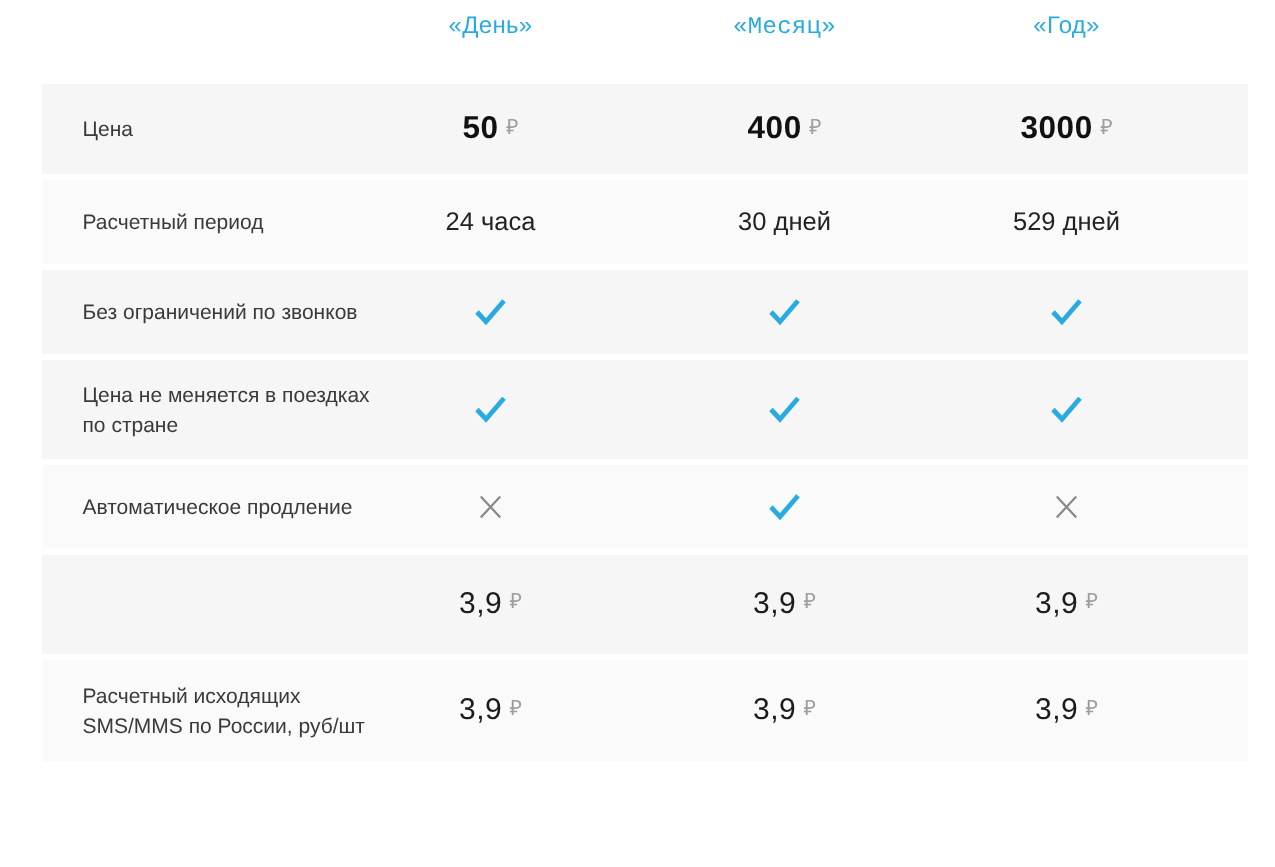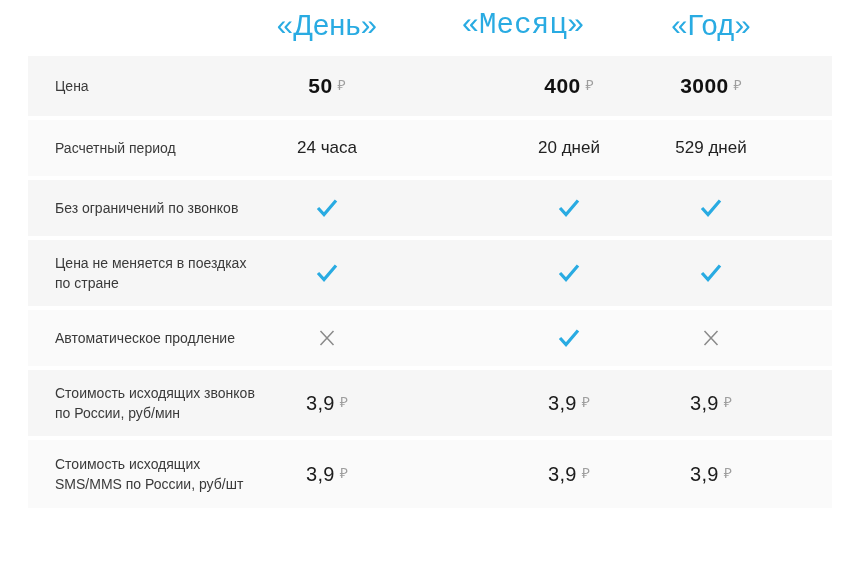--- a/index.html
+++ b/index.html
@@ -8,21 +8,21 @@
     width:850px; height:578px; overflow:hidden;
     font-family:"Liberation Sans", sans-serif;
     position:relative;
   }
   .page { position:relative; width:850px; height:578px; background:#ffffff; }
 
   
   .col-headers { position:relative; margin-left:28px; width:804px; height:56px; }
   .col-head {
     position:absolute; top:9px; transform:translateX(-50%);
-    font-size:29px; color:#29abe2; font-weight:400; letter-spacing:0.2px;
+    font-size:16px; color:#29abe2; font-weight:400; letter-spacing:0.2px;
     white-space:nowrap;
   }
   .col-head.c1 { left:299px; }
   .col-head.c2 { left:495px;font-family:Liberation Mono, monospace; }
   .col-head.c3 { left:683px; }
 
   
   .tbl { position:relative; margin-left:28px; width:804px; }
   .row { position:relative; margin-bottom:4px; }
   .row.odd  { background:#f6f6f6; }
@@ -30,21 +30,21 @@
   .h60 { height:60px; } .h56 { height:56px; } .h66 { height:66px; } .h68 { height:68px; }
 
   .row-label {
     position:absolute; left:27px; top:50%; transform:translateY(-50%);
     width:208px; font-size:14px; color:#3a3a3a; line-height:1.45;
   }
   .val {
     position:absolute; top:50%; transform:translate(-50%,-50%);
     white-space:nowrap; text-align:center;
   }
-  .val.c1 { left:299px; } .val.c2 { left:495px;margin-left:46px; } .val.c3 { left:683px; }
+  .val.c1 { left:299px; } .val.c2 { left:495px; } .val.c3 { left:683px; }
 
   .price-num { font-size:21px; font-weight:700; color:#111111; letter-spacing:0.4px; }
   .cost-num  { font-size:20px; font-weight:400; color:#1c1c1c; letter-spacing:0.3px; }
   .text-val  { font-size:17px; font-weight:400; color:#222222; }
   .ruble { font-size:14px; color:#9e9e9e; margin-left:5px; position:relative; top:-3px; font-weight:400; }
 
   .status { display:inline-block; line-height:0; }
 </style>
 </head>
 <body>
@@ -62,21 +62,21 @@
     <div class="row odd h60">
       <div class="row-label">Цена</div>
       <div class="val c1"><span class="price-num">50</span><span class="ruble">₽</span></div>
       <div class="val c2"><span class="price-num">400</span><span class="ruble">₽</span></div>
       <div class="val c3"><span class="price-num">3000</span><span class="ruble">₽</span></div>
     </div>
 
     <div class="row even h56">
       <div class="row-label">Расчетный период</div>
       <div class="val c1 text-val">24 часа</div>
-      <div class="val c2 text-val">20 дней</div>
+      <div class="val c2 text-val">30 дней</div>
       <div class="val c3 text-val">529 дней</div>
     </div>
 
     <div class="row odd h56">
       <div class="row-label">Без ограничений по звонков</div>
       <div class="val c1 status"><svg width="23" height="19" viewBox="0 0 23 19">
             <path d="M2.5 9.5 L8.5 16 L20.5 2" fill="none" stroke="#29abe2" stroke-width="3.2"></path>
           </svg></div>
       <div class="val c2 status"><svg width="23" height="19" viewBox="0 0 23 19">
             <path d="M2.5 9.5 L8.5 16 L20.5 2" fill="none" stroke="#29abe2" stroke-width="3.2"></path>
@@ -107,27 +107,26 @@
           </svg></div>
       <div class="val c2 status"><svg width="23" height="19" viewBox="0 0 23 19">
             <path d="M2.5 9.5 L8.5 16 L20.5 2" fill="none" stroke="#29abe2" stroke-width="3.2"></path>
           </svg></div>
       <div class="val c3 status"><svg width="17" height="17" viewBox="0 0 17 17">
             <path d="M2 1.5 L15 15.5 M15 1.5 L2 15.5" fill="none" stroke="#8a8a8a" stroke-width="1.5"></path>
           </svg></div>
     </div>
 
     <div class="row odd h66">
-      <div class="row-label">Стоимость исходящих звонков по России, руб/мин</div>
       <div class="val c1"><span class="cost-num">3,9</span><span class="ruble">₽</span></div>
       <div class="val c2"><span class="cost-num">3,9</span><span class="ruble">₽</span></div>
       <div class="val c3"><span class="cost-num">3,9</span><span class="ruble">₽</span></div>
     </div>
 
     <div class="row even h68">
-      <div class="row-label">Стоимость исходящих SMS/MMS по России, руб/шт</div>
+      <div class="row-label">Расчетный исходящих SMS/MMS по России, руб/шт</div>
       <div class="val c1"><span class="cost-num">3,9</span><span class="ruble">₽</span></div>
       <div class="val c2"><span class="cost-num">3,9</span><span class="ruble">₽</span></div>
       <div class="val c3"><span class="cost-num">3,9</span><span class="ruble">₽</span></div>
     </div>
 
   </div>
 </div>
 
 </body></html>

